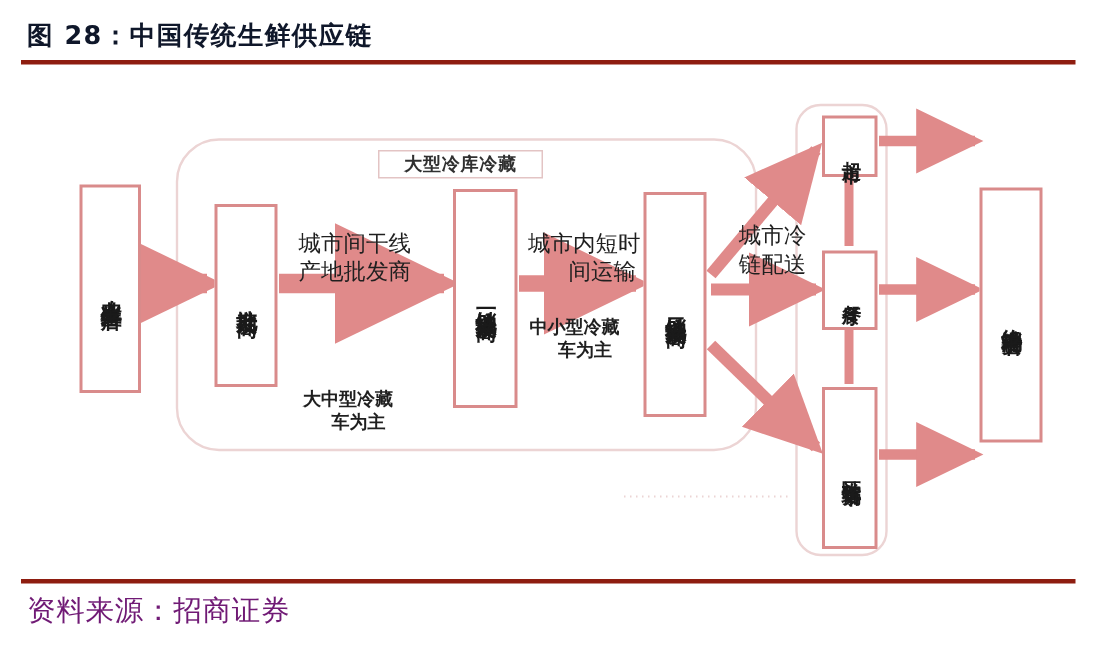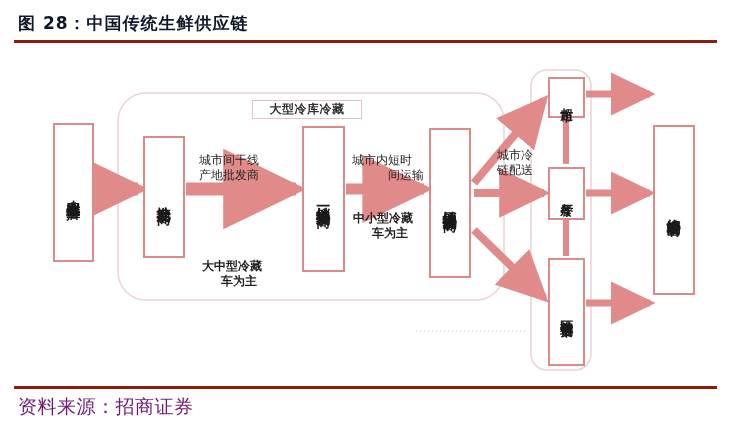--- a/index.html
+++ b/index.html
@@ -78,21 +78,21 @@
     font-size:12px;font-weight:bold;color:#303030;letter-spacing:.5px;
     font-family:"DejaVu Sans","Liberation Sans",sans-serif;white-space:nowrap;
   }
 
   
   .anno{
     position:absolute;z-index:7;
     font-family:"DejaVu Sans","Liberation Sans",sans-serif;
     color:#1f1f1f;line-height:1.25;
   }
-  .anno.thin{font-size:12px;font-weight:normal;}
+  .anno.thin{font-size:15px;font-weight:normal;}
   .anno.bold{font-size:12px;font-weight:bold;}
   .anno.narrow{width:58px;}
 </style>
 </head>
 <body>
 
 <div class="page">
 
   <div class="hdr">
     <div class="hdr-title">图 28：中国传统生鲜供应链</div>

